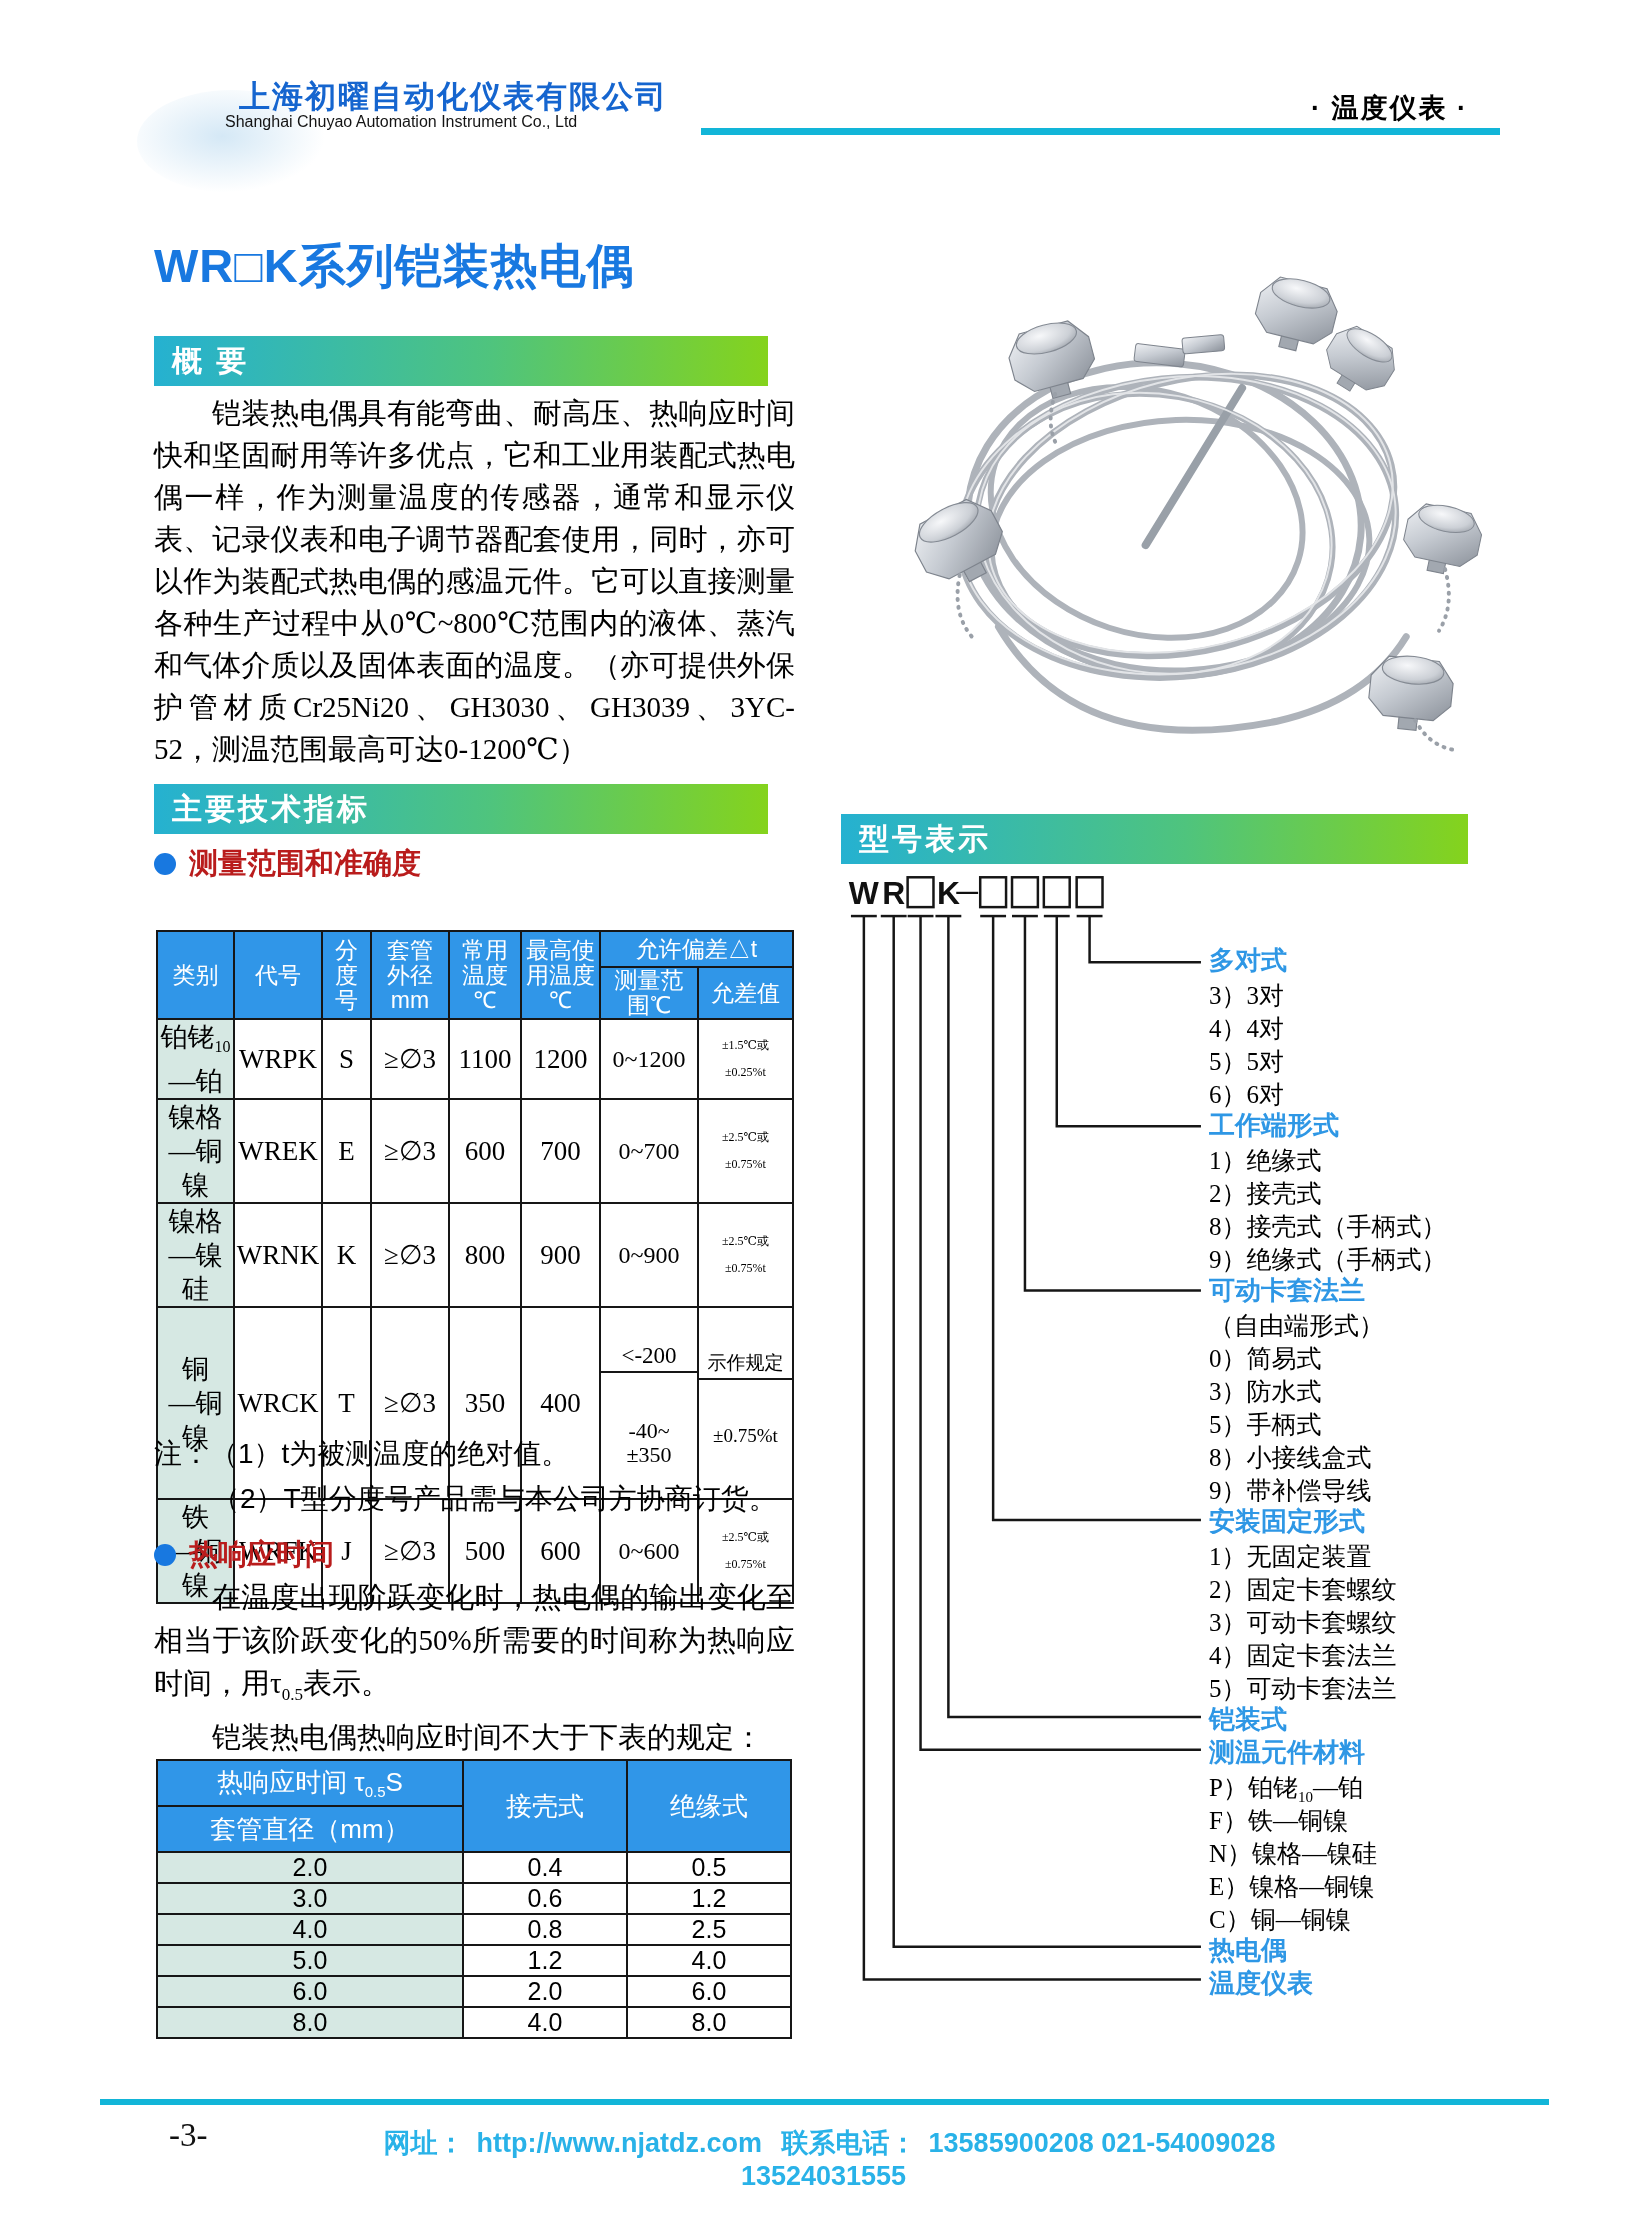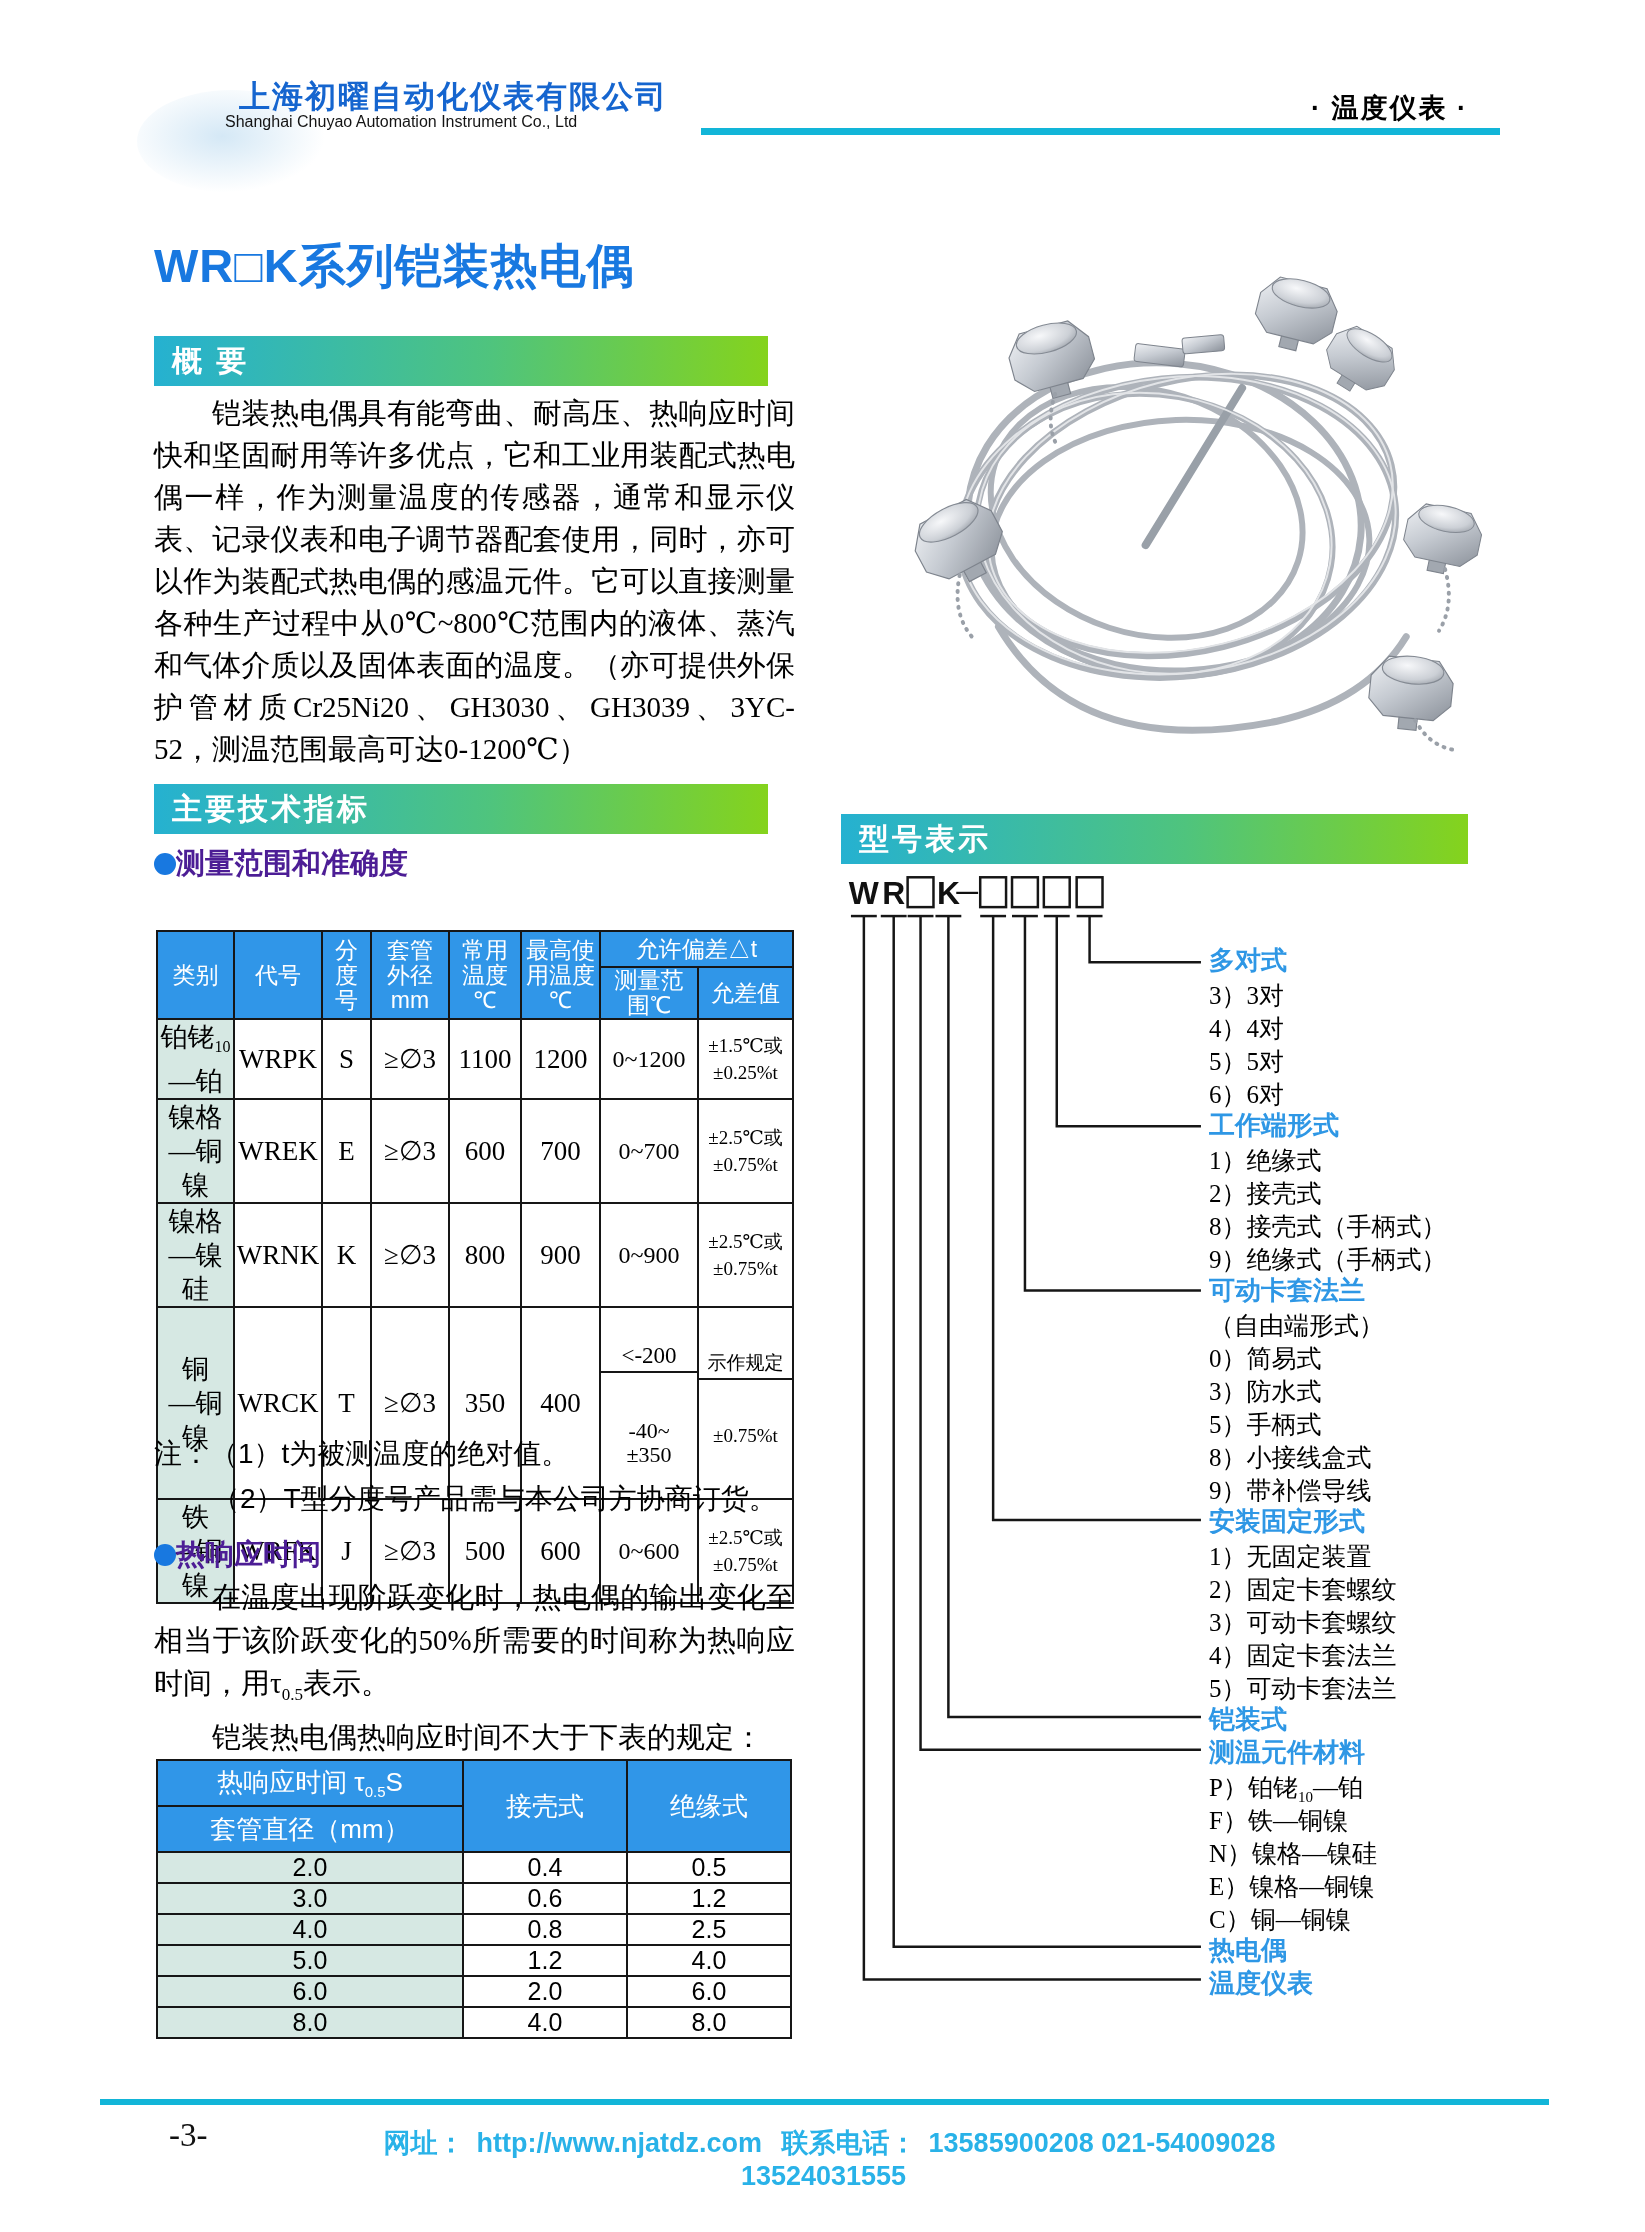--- a/index.html
+++ b/index.html
@@ -25,22 +25,22 @@
   .secbar{position:absolute;height:50px;background:linear-gradient(92deg,#25b1d1 0%,#4fc47d 55%,#85d31c 100%);
           color:#fff;font-family:"Liberation Sans",sans-serif;font-weight:bold;font-size:30px;
           line-height:50px;padding-left:18px;box-sizing:border-box;letter-spacing:3px;}
   #bar-overview{left:154px;top:336px;width:614px;}
   #bar-tech{left:154px;top:784px;width:614px;}
   #bar-model{left:841px;top:814px;width:627px;}
 
   
   #overview-text{position:absolute;left:154px;top:392px;width:641px;font-size:29px;line-height:42px;
                  text-align:justify;text-indent:2em;margin:0;}
-  .bullet-line{position:absolute;display:flex;align-items:center;
-               font-family:"Liberation Sans",sans-serif;font-weight:bold;font-size:29px;color:#4c1d95;}
+  .bullet-line{position:absolute;display:flex;align-items:center;gap:13px;
+               font-family:"Liberation Sans",sans-serif;font-weight:bold;font-size:29px;color:#b91c1c;}
   #bullet1{left:154px;top:844px;}
   #bullet2{left:154px;top:1535px;}
   .dot{width:22px;height:22px;border-radius:50%;background:#1878e0;flex:0 0 auto;}
 
   #notes{position:absolute;left:154px;top:1431px;font-family:"Liberation Sans",sans-serif;
          font-size:28px;line-height:45px;color:#000;}
   #notes .note2{padding-left:58px;}
 
   #resp{position:absolute;left:154px;top:1576px;width:641px;font-size:29px;line-height:43px;text-align:justify;}
   #resp p{margin:0;text-indent:2em;}
@@ -50,21 +50,21 @@
   table.t1{position:absolute;left:156px;top:930px;border-collapse:collapse;table-layout:fixed;}
   .t1 td{border:2px solid #161616;text-align:center;vertical-align:middle;white-space:pre-line;padding:0;}
   .t1 thead td{background:#3096e8;color:#fff;font-family:"Liberation Sans",sans-serif;
                font-size:23px;line-height:25px;}
   .t1 tr.h1{height:36px;} .t1 tr.h2{height:48px;}
   .t1 tbody tr{height:80px;}
   .t1 tbody td{background:#fff;font-size:27px;line-height:32px;}
   .t1 tbody td.cat{background:#d6e8e3;line-height:34px;}
   .t1 tbody td.cat sub{font-size:16px;}
   .t1 tbody td.rng{font-size:24px;}
-  .t1 tbody td.tol{font-size:19px;line-height:27px;}
+  .t1 tbody td.tol{font-size:12px;line-height:27px;}
   .t1 td.split{padding:0;}
   .t1 .sp-a{height:31px;border-bottom:2px solid #161616;display:flex;align-items:center;justify-content:center;}
   .t1 .sp-b{height:47px;display:flex;align-items:center;justify-content:center;white-space:pre-line;}
   .t1 .sp-a.num{font-size:23px;} .t1 .sp-b.num{font-size:22px;line-height:24px;margin-top:14px;}
   .t1 .sp-a.txt,.t1 .sp-b.txt{font-size:19px;}
 
   
   table.t2{position:absolute;left:156px;top:1759px;border-collapse:collapse;table-layout:fixed;}
   .t2 td{border:2px solid #161616;text-align:center;vertical-align:middle;padding:0;}
   .t2 thead td{background:#3096e8;color:#fff;font-family:"Liberation Sans",sans-serif;font-size:26px;}

